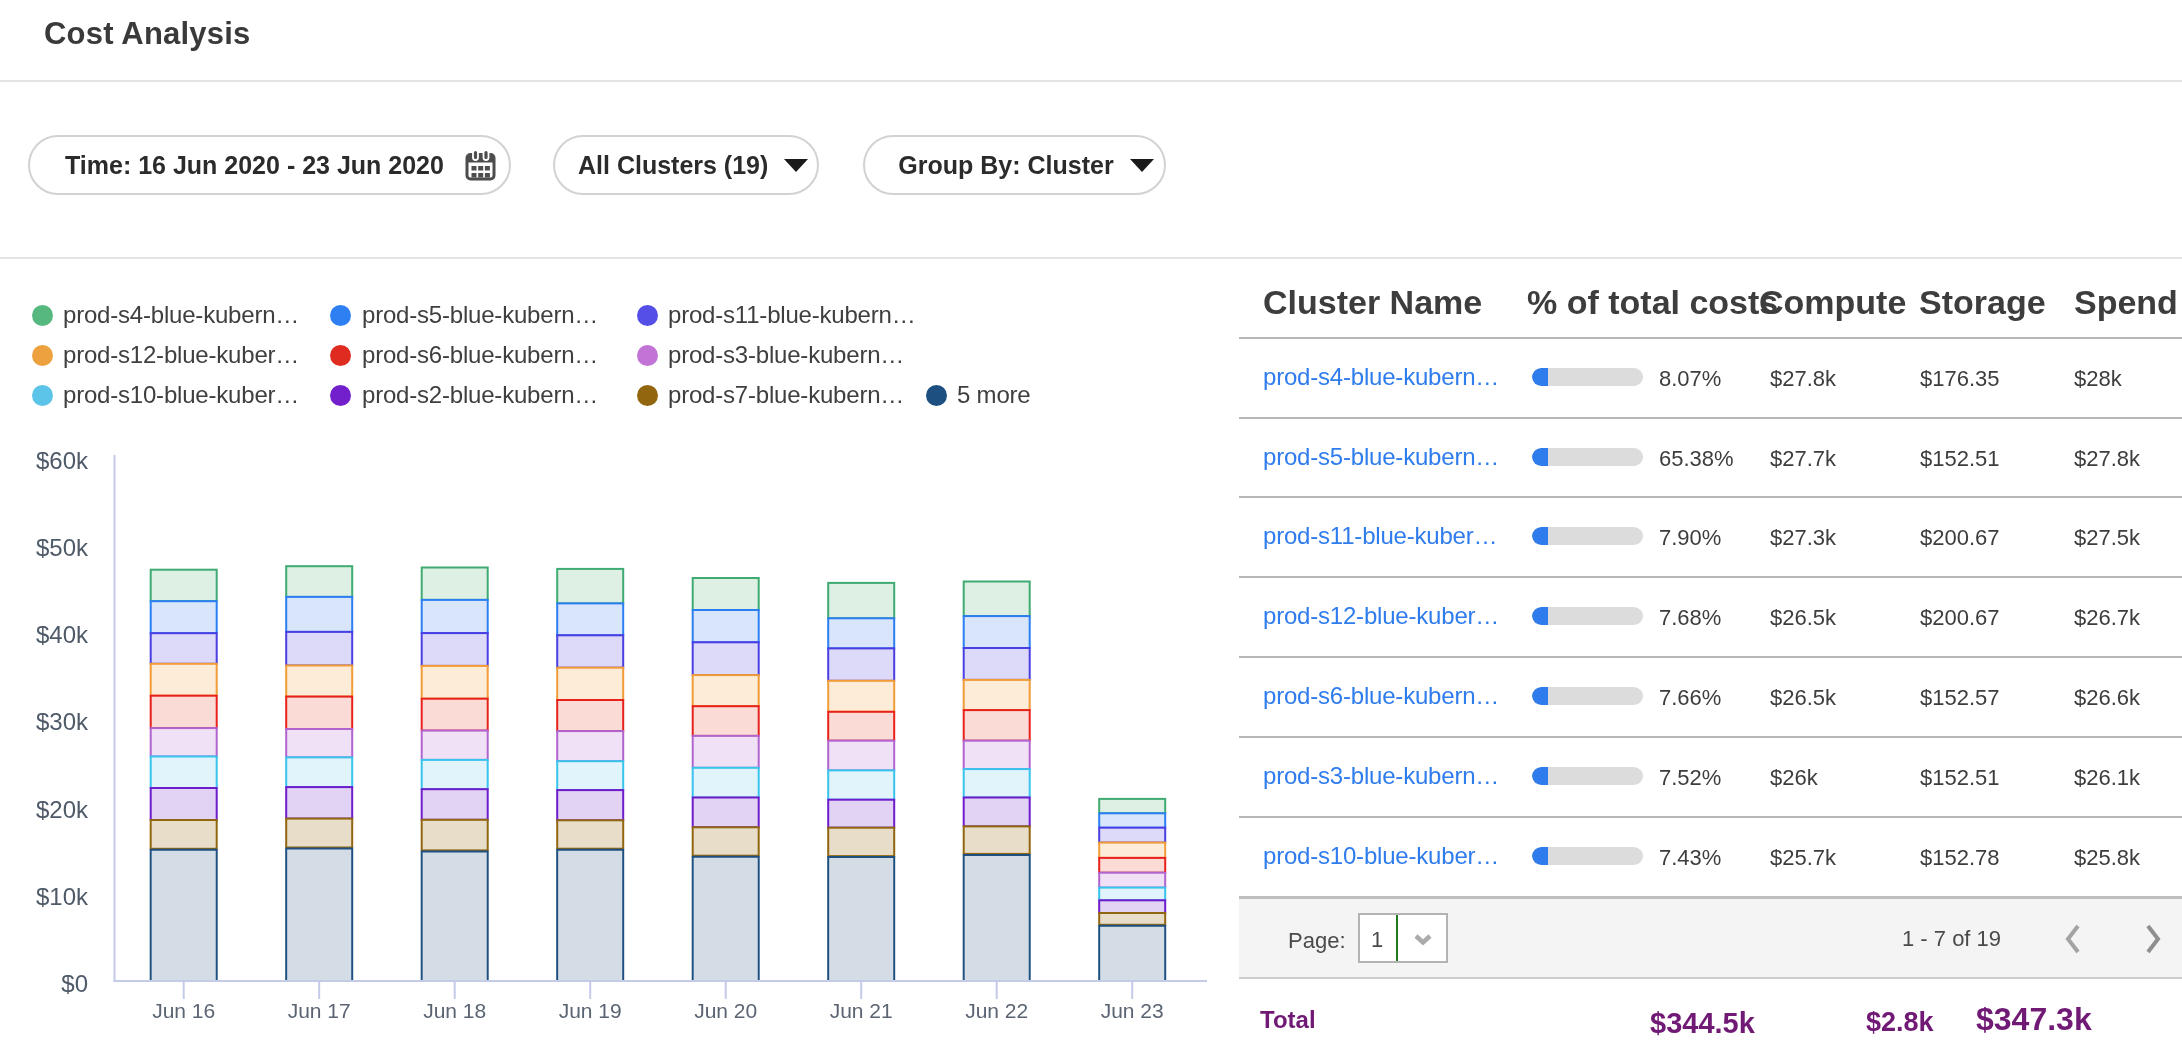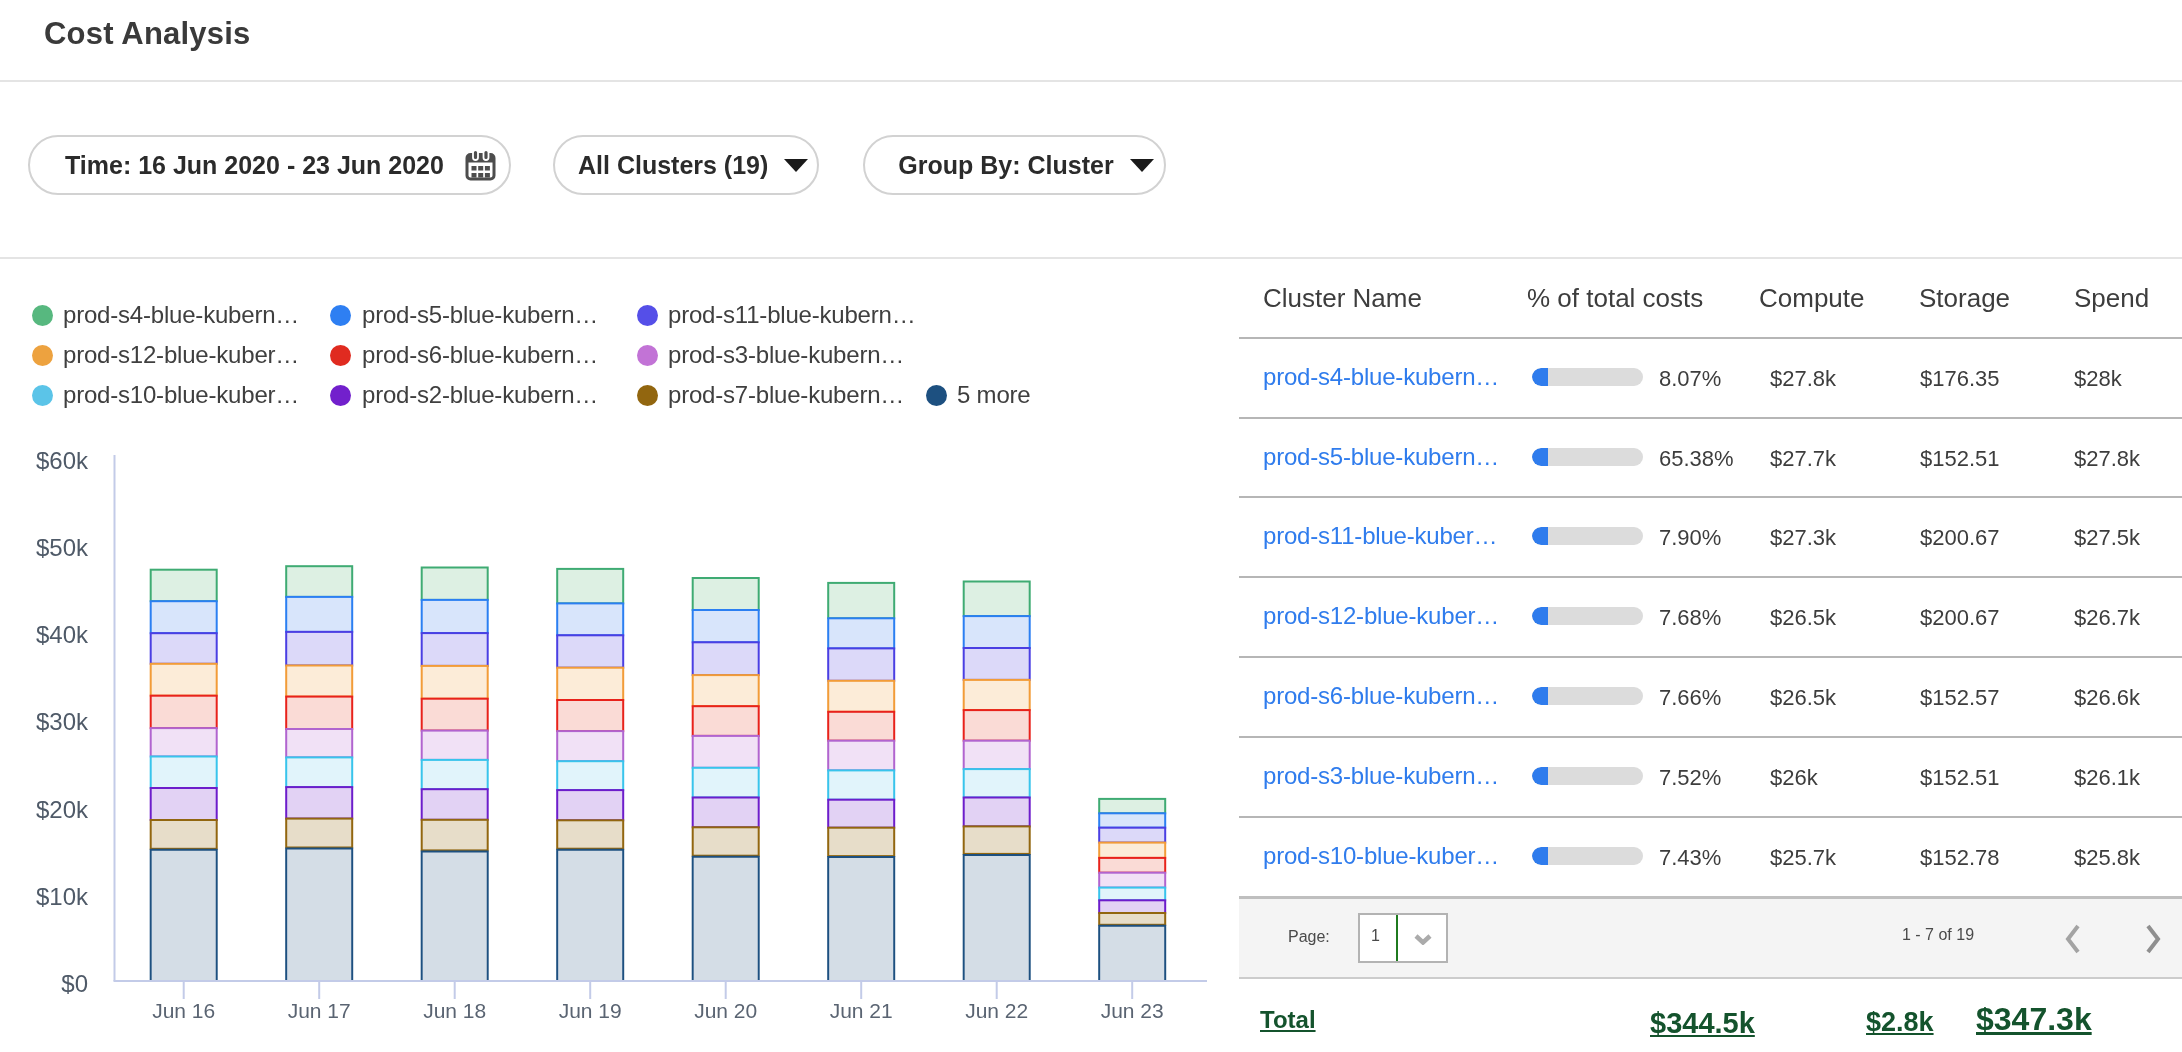--- a/index.html
+++ b/index.html
@@ -5,31 +5,31 @@
 * { margin:0; padding:0; box-sizing:border-box; }
 html,body { width:2182px; height:1052px; background:#ffffff; overflow:hidden; }
 body { font-family:"Liberation Sans", sans-serif; position:relative; }
 .abs { position:absolute; }
 h1.title { position:absolute; left:44px; top:16px; font-size:31px; font-weight:700; color:#3a3a3a; letter-spacing:0.2px; }
 .hr { position:absolute; left:0; width:2182px; height:0; border-top:2px solid #e4e4e4; }
 .pill { position:absolute; top:135px; height:60px; border:2px solid #d2d2d2; border-radius:30px; display:flex; align-items:center; font-size:25px; font-weight:700; color:#2b2b2b; background:#fff; }
 .pill .caret { width:0; height:0; border-left:12px solid transparent; border-right:12px solid transparent; border-top:13px solid #1a1a1a; margin-left:16px; }
 .ldot { position:absolute; width:21px; height:21px; border-radius:50%; }
 .llab { position:absolute; font-size:24px; letter-spacing:-0.2px; color:#3f3f3f; white-space:nowrap; }
-.th { position:absolute; top:283px; font-size:26px; font-weight:400; color:#3d3d3d; white-space:nowrap; }
+.th { position:absolute; top:283px; font-size:34px; font-weight:700; color:#3d3d3d; white-space:nowrap; }
 .tdiv { position:absolute; left:1239px; width:943px; height:0; border-top:2px solid #b6b6b6; }
 .tlink { position:absolute; left:1263px; font-size:24px; letter-spacing:-0.2px; color:#2f7ced; white-space:nowrap; }
 .tval { position:absolute; font-size:22px; color:#3d3d3d; white-space:nowrap; }
 .pbar { position:absolute; left:1532px; width:111px; height:18px; background:#dcdcdc; border-radius:9px; overflow:hidden; }
 .pfill { width:16px; height:18px; background:#2f7ced; border-radius:9px 0 0 9px; }
 .pgband { position:absolute; left:1239px; top:896px; width:943px; height:83px; background:#f4f4f4; border-top:3px solid #bfbfbf; border-bottom:2px solid #cccccc; }
-.pgtext { position:absolute; font-size:16px; color:#4a4a4a; white-space:nowrap; }
+.pgtext { position:absolute; font-size:22px; color:#4a4a4a; white-space:nowrap; }
 .selbox { position:absolute; left:1358px; top:913px; width:90px; height:50px; background:#fff; border:2px solid #b3b3b3; }
 .greenline { position:absolute; left:1396px; top:915px; width:2px; height:46px; background:#1f7a1f; }
-.totlab { position:absolute; font-weight:700; color:#14532d; white-space:nowrap;text-decoration:underline; }
+.totlab { position:absolute; font-weight:700; color:#701a75; white-space:nowrap; }
 </style>
 </head>
 <body>
 <h1 class="title">Cost Analysis</h1>
 <div class="hr" style="top:80px"></div>
 <div class="hr" style="top:257px"></div>
 
 <div class="pill" style="left:28px; width:483px; padding-left:35px;">Time: 16 Jun 2020 - 23 Jun 2020
   <svg width="31" height="32" viewBox="0 0 31 32" style="margin-left:21px">
     <rect x="2" y="5.5" width="27" height="24.5" rx="3.5" fill="#ffffff" stroke="#4d4d4d" stroke-width="3"></rect>

